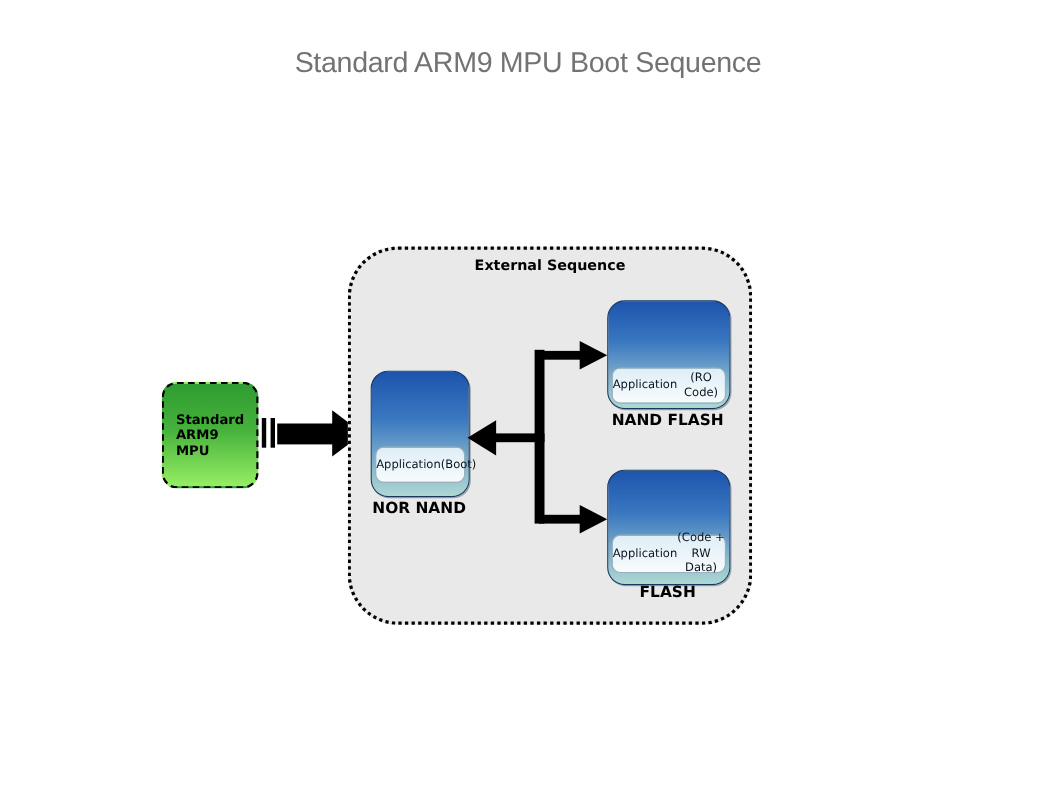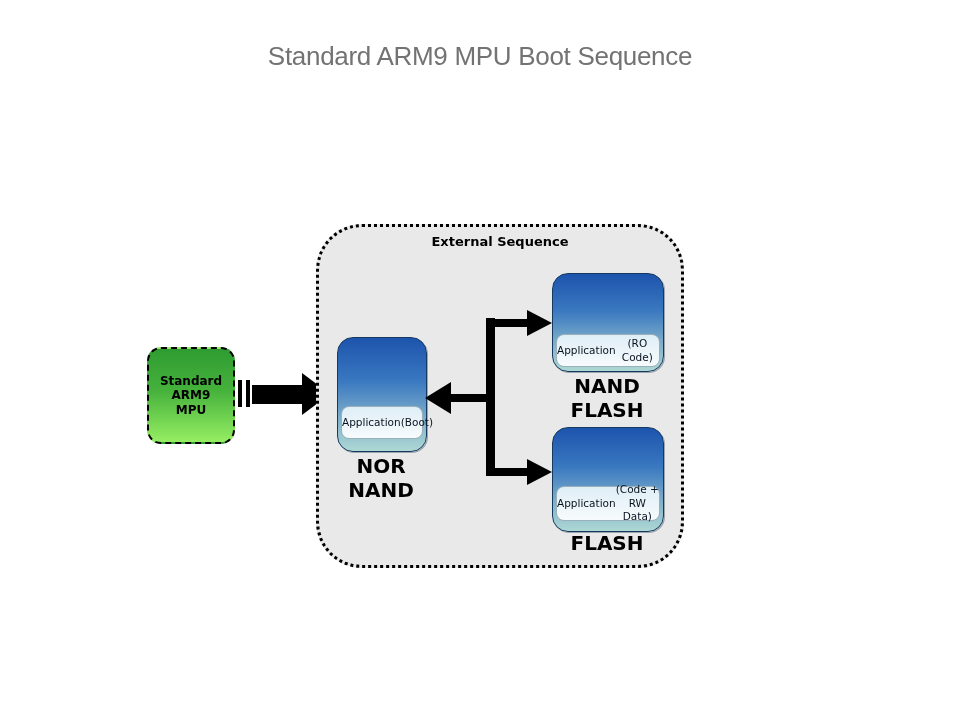--- a/index.html
+++ b/index.html
@@ -16,21 +16,21 @@
   }
 
   
   #mpu-box {
     position:absolute; left:147px; top:347px; width:84px; height:93px;
     border:2px dashed #000; border-radius:14px;
     background:linear-gradient(180deg, #2e9c31 0%, #46b23c 45%, #96ee63 100%);
     display:flex; align-items:center; justify-content:center;
   }
   #mpu-label {
-    text-align:center; font-weight:bold; font-size:12px; line-height:1.2;
+    text-align:left; font-weight:bold; font-size:12px; line-height:1.2;
     white-space:pre-line; color:#000;
   }
 
   
   .bus-bar { position:absolute; top:380px; width:4px; height:27px; background:#000; }
   #bus-bar-1 { left:238px; }
   #bus-bar-2 { left:246px; }
   #mpu-arrow-shaft { position:absolute; left:252px; top:385px; width:51px; height:19px; background:#000; }
   #mpu-arrow-head {
     position:absolute; left:302px; top:373px; width:0; height:0;
@@ -63,21 +63,21 @@
     background:linear-gradient(180deg, #dfeef6 0%, #f7fbfd 100%);
     border:1px solid #9ab0ba;
     display:flex; align-items:center; justify-content:flex-start;
     font-size:10.5px; line-height:1.3; color:#09131f; text-align:center;
   }
   #nor-inner   { bottom:12px; height:31px; }
   #nand-inner  { bottom:4px;  height:31px; }
   #sdram-inner { bottom:10px; height:33px; }
 
   .mem-label {
-    position:absolute; text-align:center; font-weight:bold; font-size:20px; color:#000;
+    position:absolute; text-align:center; font-weight:bold; font-size:14px; color:#000;
   }
   #nor-label   { left:331px; top:454px; width:100px; }
   #nand-label  { left:540px; top:374px; width:134px; }
   #sdram-label { left:552px; top:531px; width:110px; }
 
   
   .conn { position:absolute; background:#000; }
   #conn-trunk        { left:486px; top:318px; width:9px;  height:158px; }
   #conn-nand-shaft   { left:490px; top:319px; width:38px; height:8px; }
   #conn-nor-shaft    { left:449px; top:394px; width:46px; height:8px; }

